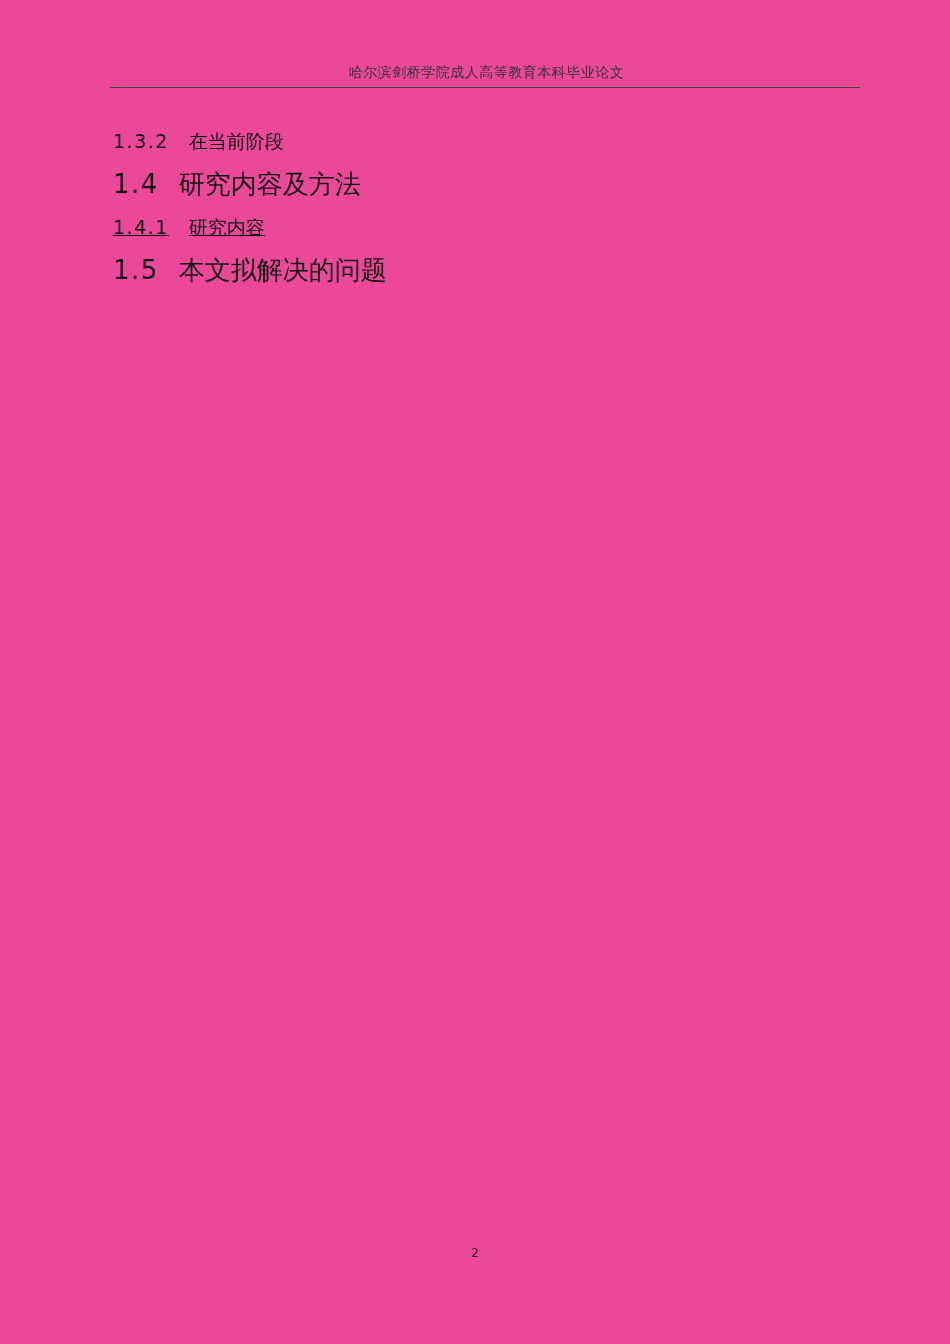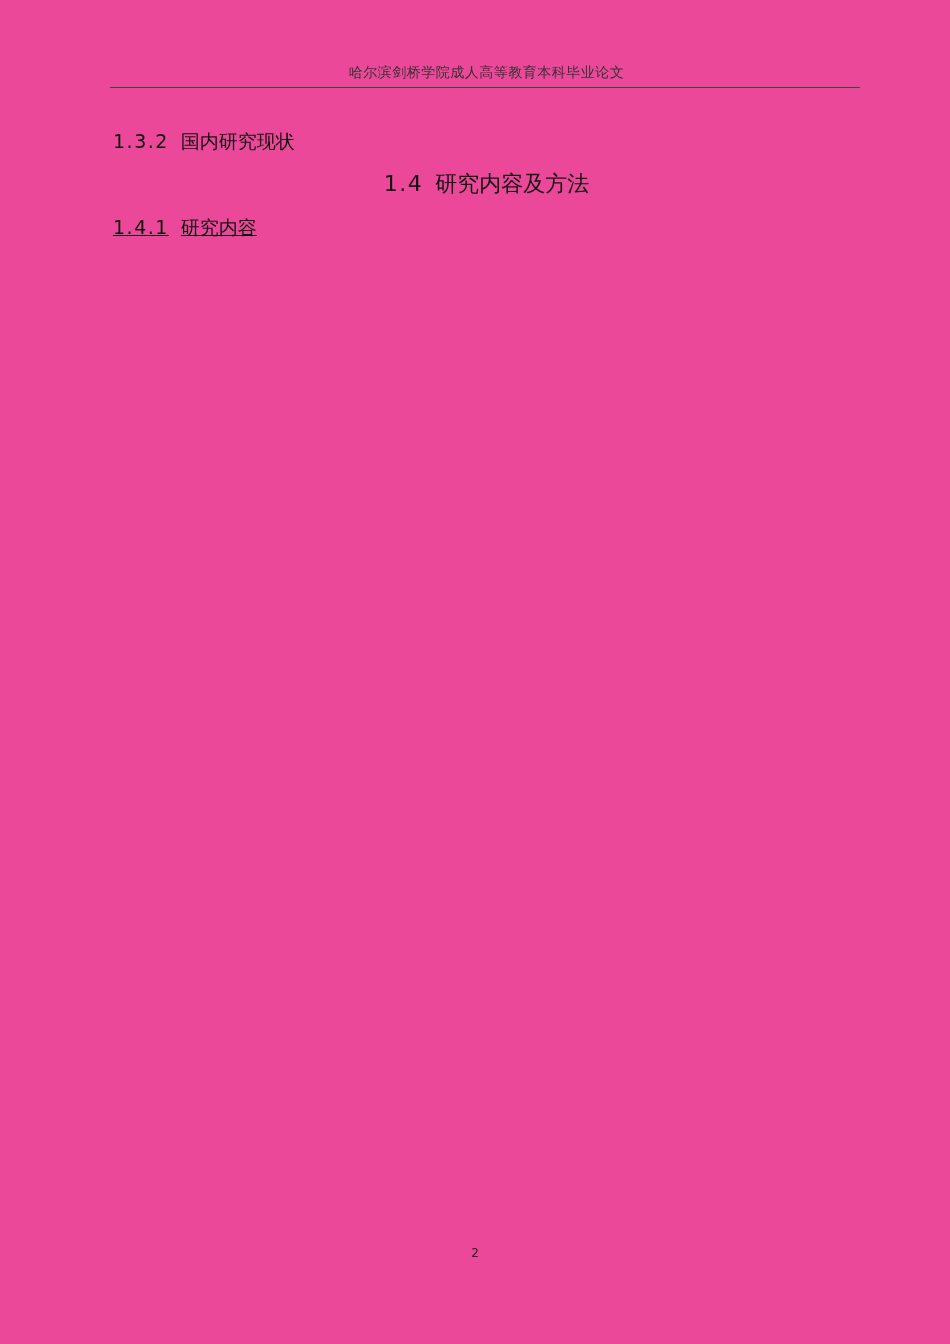--- a/index.html
+++ b/index.html
@@ -61,31 +61,30 @@
       font-family: "DejaVu Sans", "Liberation Sans", sans-serif;
       font-size: 19px;
       color: #111;
       height: 40px;
       line-height: 40px;
       margin: 0;
       font-weight: normal;
     }
     .h2 {
       font-family: "DejaVu Sans", "Liberation Sans", sans-serif;
-      font-size: 22px;
+      font-size: 26px;
       color: #111;
       height: 42px;
       line-height: 42px;
       margin: 0;
       font-weight: normal;
-      text-align: center;
     }
     .num {
       letter-spacing: 1.5px;
-      margin-right: 12px;
+      margin-right: 20px;
     }
     .sec-132 { margin-top: 4px; margin-bottom: 2px; }
     .sec-14 { margin-top: 2px; margin-bottom: 0px; }
     .sec-141 { margin-top: 2px; margin-bottom: 2px; text-decoration: underline; }
     .sec-142 { margin-top: 2px; margin-bottom: 2px; }
     .sec-15 { margin-top: 2px; margin-bottom: 2px; }
 
     .page-number {
       position: absolute;
       left: 0;
@@ -102,30 +101,33 @@
 
 <div class="page">
 
   <div class="running-header">哈尔滨剑桥学院成人高等教育本科毕业论文</div>
   <div class="header-rule"></div>
 
   <div class="content">
 
 
     <div class="h3 sec-132">
-      <span class="num">1.3.2</span><span>国内研究现状</span>
+      <span class="num">1.3.2</span><span>在当前阶段</span>
     </div>
 
     <div class="h2 sec-14">
       <span class="num">1.4</span><span>研究内容及方法</span>
     </div>
 
     <div class="h3 sec-141">
       <span class="num">1.4.1</span><span>研究内容</span>
     </div>
 
 
+    <div class="h2 sec-15">
+      <span class="num">1.5</span><span>本文拟解决的问题</span>
+    </div>
 
   </div>
 
   <div class="page-number">2</div>
 
 </div>
 
 </body></html>

